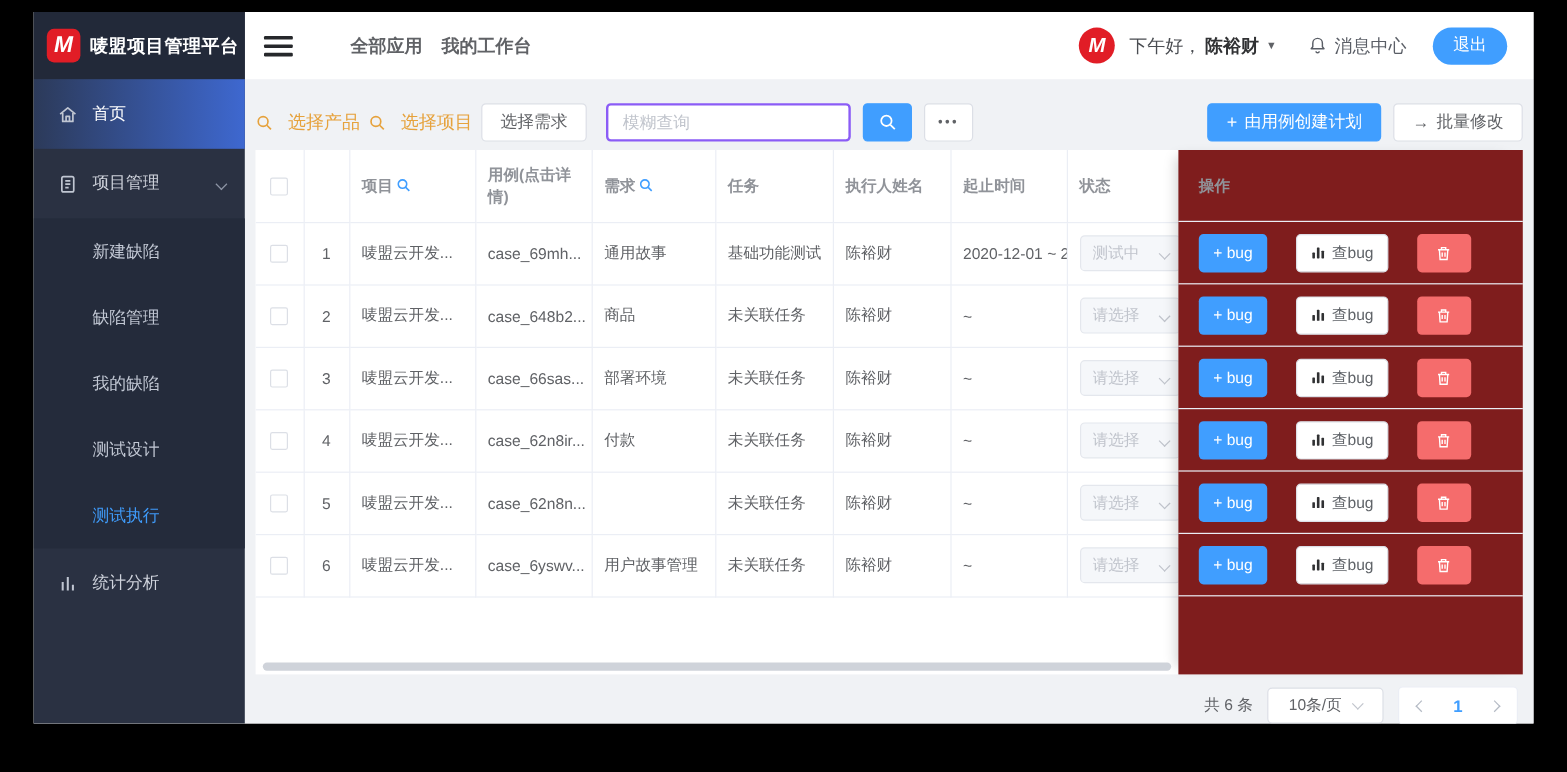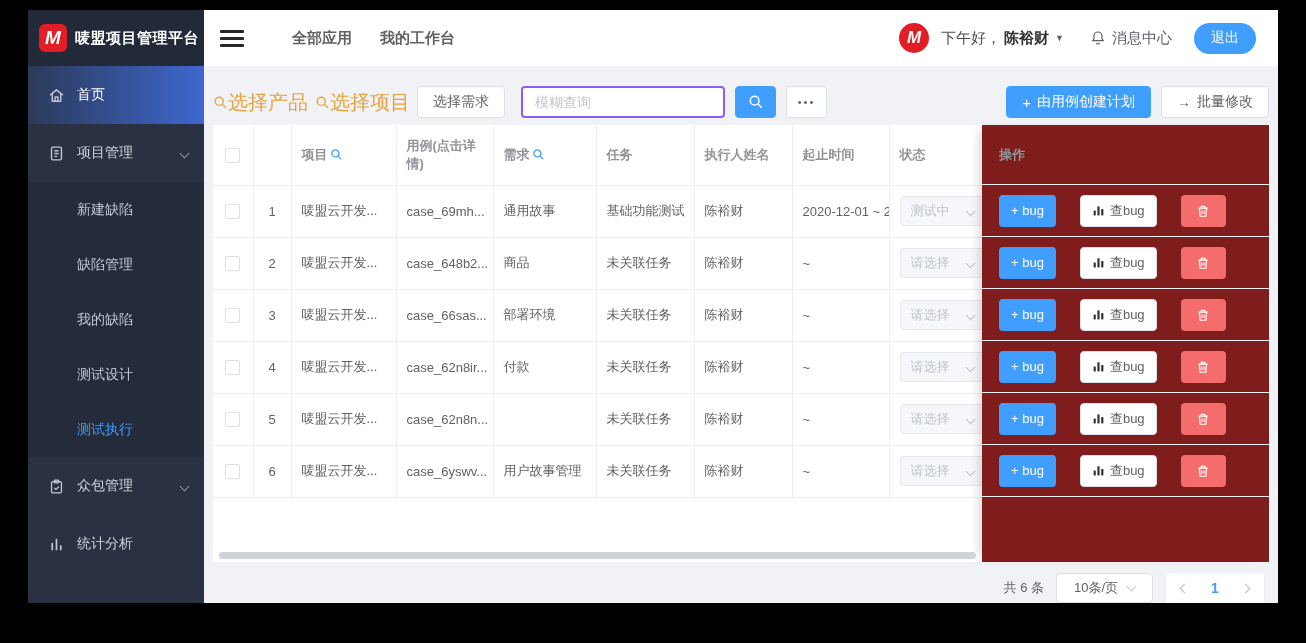--- a/index.html
+++ b/index.html
@@ -27,36 +27,36 @@
   .chev.up   { transform:rotate(-135deg); }
   .chev.left { transform:rotate(135deg); }
   .chev.right{ transform:rotate(-45deg); }
 
   
   .topbar { position:absolute; left:176px; top:0; width:1074px; height:56px; background:#fff;
             display:flex; align-items:center; padding:0 22px 0 16px; z-index:4; }
   .hamburger { width:24px; display:flex; flex-direction:column; gap:4px; cursor:pointer; }
   .hamburger i { display:block; height:3px; background:#26282b; border-radius:1px; }
   .nav-link { margin-left:48px; font-size:15px; font-weight:bold; color:#606266; cursor:pointer; }
-  .nav-link + .nav-link { margin-left:28px; }
+  .nav-link + .nav-link { margin-left:16px; }
   .topbar-right { margin-left:auto; display:flex; align-items:center; }
   .avatar { width:30px; height:30px; border-radius:50%; background:#e11d26; color:#fff; font-weight:bold; font-style:italic;
             display:flex; align-items:center; justify-content:center; font-size:17px; }
   .greeting { display:flex; align-items:center; font-size:15px; color:#4a4d52; margin-left:12px; cursor:pointer; }
   .greeting b { color:#303133; margin-left:3px; }
   .caret { font-size:9px; color:#606266; margin-left:6px; }
   .msg { display:flex; align-items:center; gap:6px; color:#5a5e66; font-size:15px; margin-left:26px; cursor:pointer; }
   .msg svg { color:#5a5e66; }
   .logout { background:#409eff; color:#fff; border:none; border-radius:16px; padding:0 17px; height:31px;
             font-size:14px; margin-left:22px; cursor:pointer; font-family:inherit; }
 
   
   .main { position:absolute; left:176px; top:56px; width:1074px; height:537px; background:#f0f2f5; }
   .toolbar { position:absolute; left:9px; right:9px; top:20px; height:32px; display:flex; align-items:center; }
-  .flink { display:flex; align-items:center; gap:0; color:#e6a23c; font-size:20px; cursor:pointer; margin-right:7px; }
+  .flink { display:flex; align-items:center; gap:12px; color:#e6a23c; font-size:15px; cursor:pointer; margin-right:7px; }
   .flink svg { flex:none; }
   .btn { height:32px; border-radius:4px; font-size:14px; display:inline-flex; align-items:center; justify-content:center;
          cursor:pointer; font-family:inherit; }
   .btn-plain { background:#fff; border:1px solid #dcdfe6; color:#606266; padding:0 15px; }
   .btn-primary { background:#409eff; border:1px solid #409eff; color:#fff; padding:0 15px; }
   .search-input { width:204px; height:32px; border:2px solid #8b5cf6; border-radius:4px; padding:0 12px; font-size:14px;
                   color:#606266; margin:0 10px 0 16px; background:#fff; font-family:inherit; outline:none; }
   .search-input::placeholder { color:#c0c4cc; }
   .btn-ico { width:41px; padding:0; }
   .more-dots { font-size:11px; letter-spacing:2px; color:#606266; }
@@ -137,29 +137,20 @@
         <i class="chev down chevron"></i>
       </div>
       <div class="submenu">
         <div class="submenu-item">新建缺陷</div>
         <div class="submenu-item">缺陷管理</div>
         <div class="submenu-item">我的缺陷</div>
         <div class="submenu-item">测试设计</div>
         <div class="submenu-item cur">测试执行</div>
       </div>
       <div class="menu-item">
-        <svg class="mi-icon" viewBox="0 0 24 24" fill="none" stroke="currentColor" stroke-width="1.8">
-              <rect x="5" y="5" width="14" height="16" rx="2"></rect>
-              <rect x="9" y="3" width="6" height="4" rx="1"></rect>
-              <path d="M9 14l2.2 2.2L15.5 12"></path>
-            </svg>
-        <span>众包管理</span>
-        <i class="chev down chevron"></i>
-      </div>
-      <div class="menu-item">
         <svg class="mi-icon" viewBox="0 0 24 24" fill="none" stroke="currentColor" stroke-width="2.4">
               <path d="M6 20V10M12 20V4M18 20v-7"></path>
             </svg>
         <span>统计分析</span>
       </div>
     </nav>
   </aside>
 
   <header class="topbar">
     <div class="hamburger">

